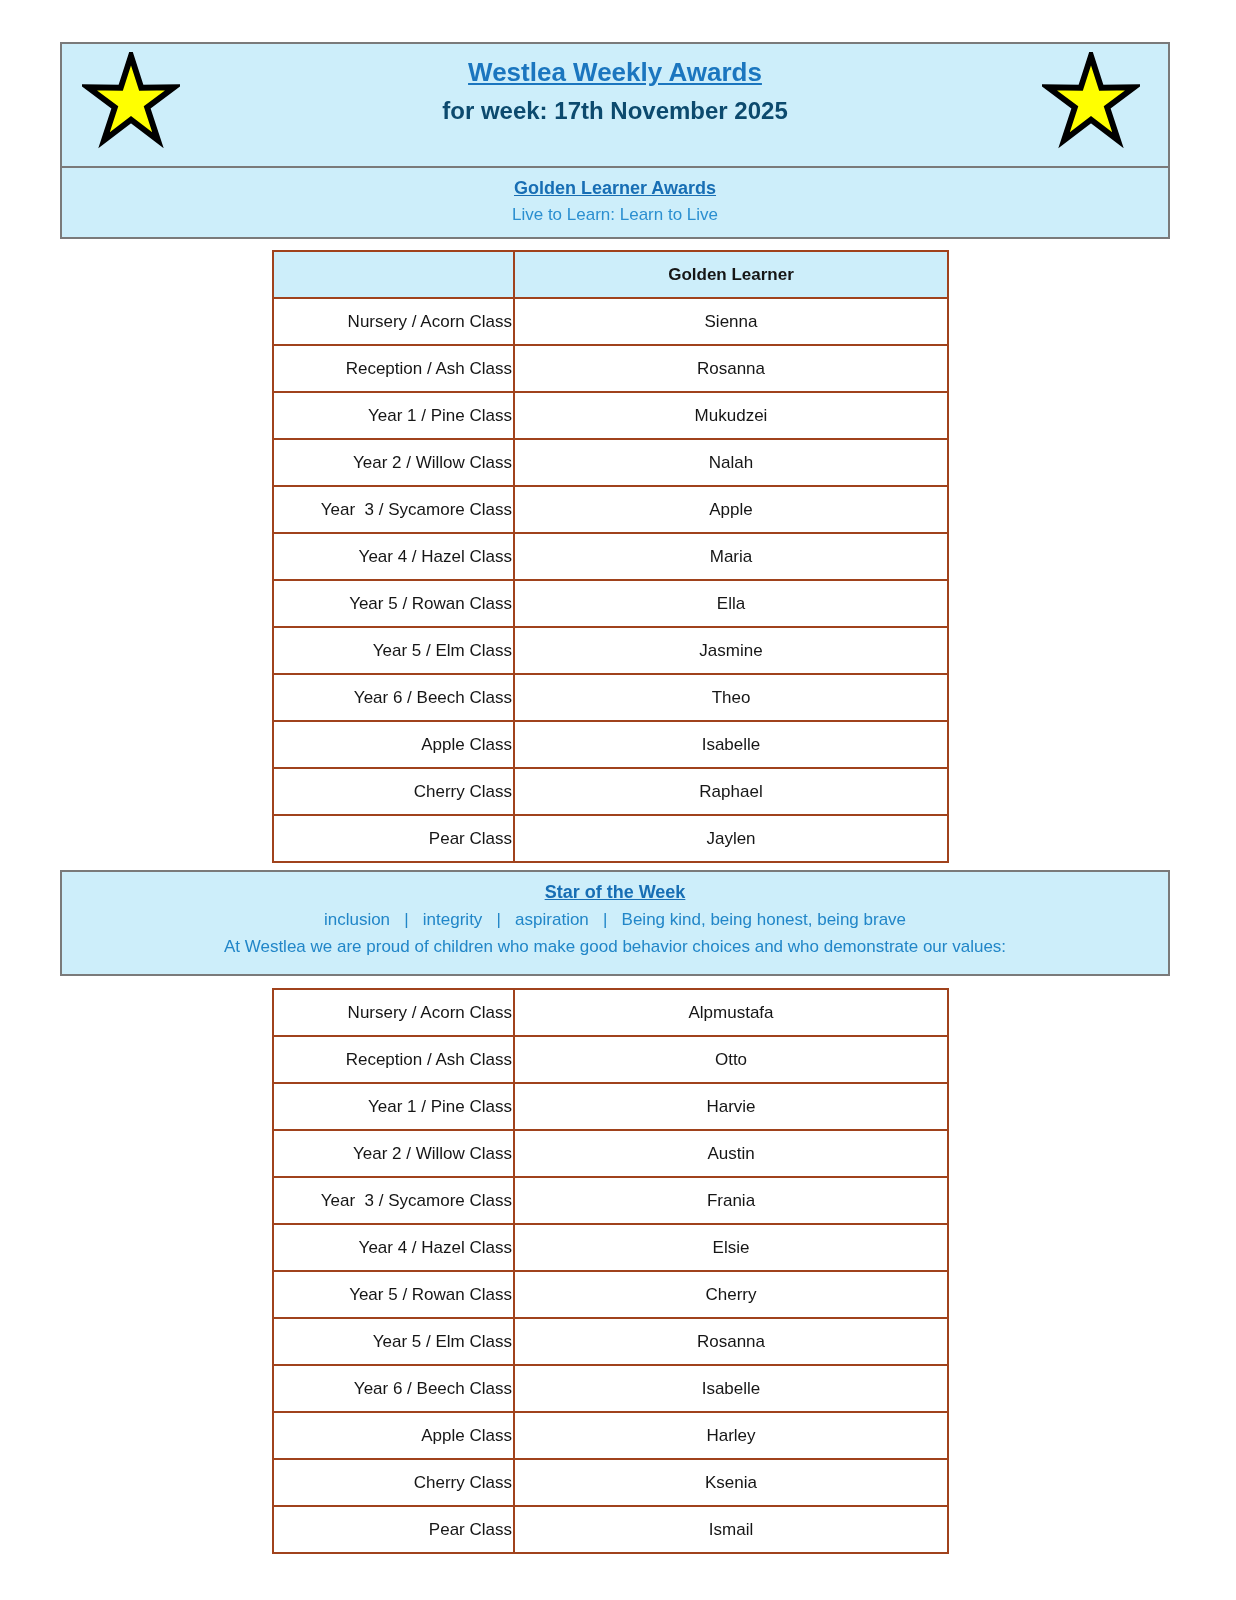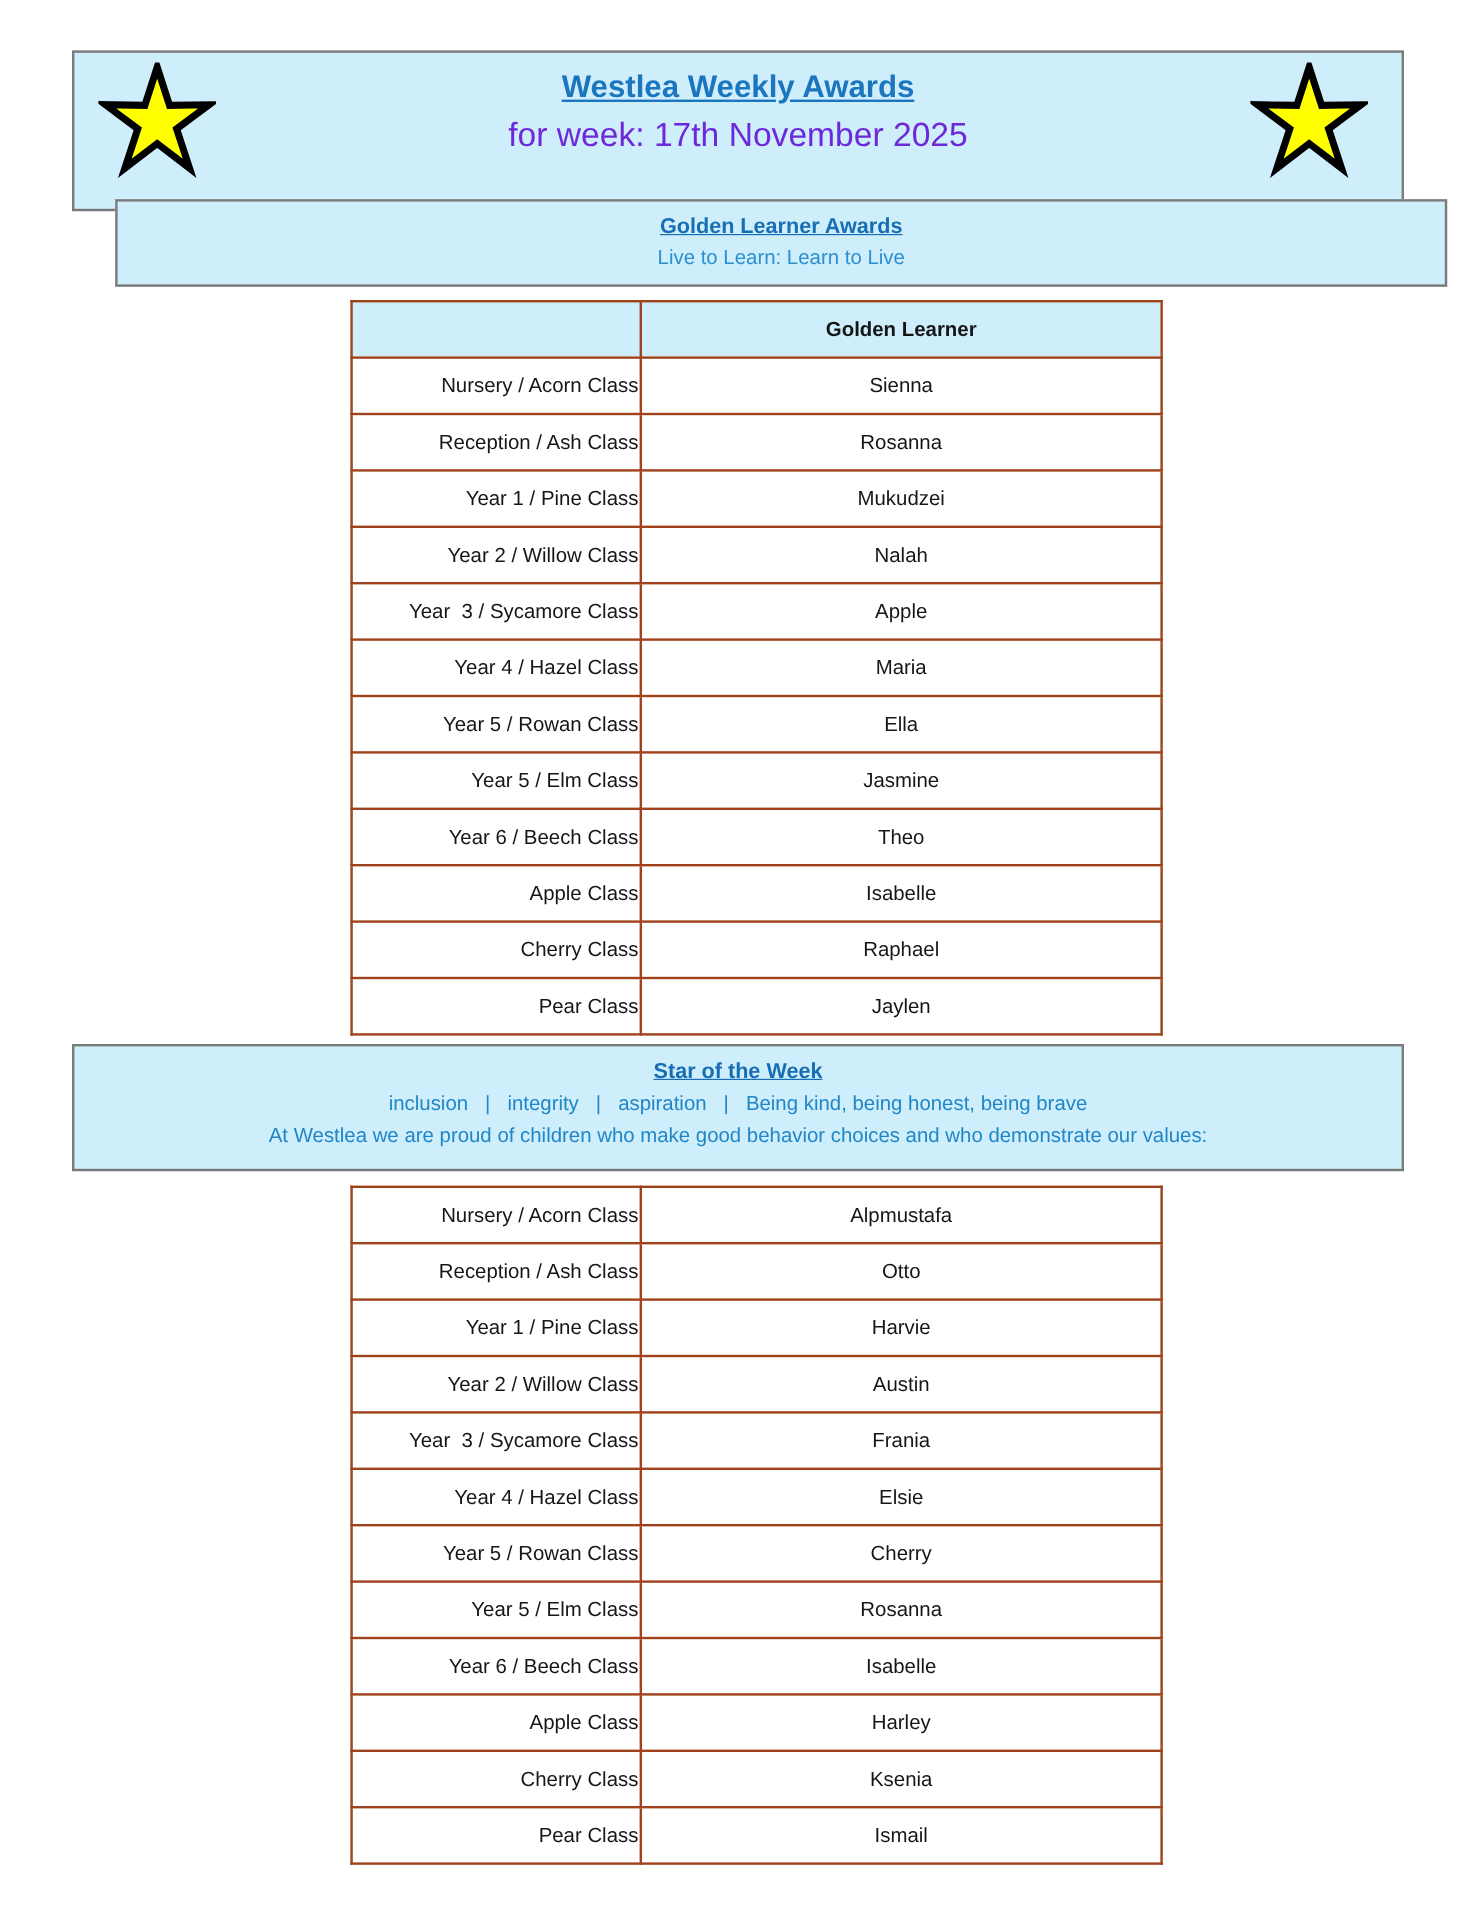--- a/index.html
+++ b/index.html
@@ -21,35 +21,35 @@
   .banner {
     box-sizing: border-box;
     position: absolute;
     left: 60px;
     width: 1110px;
     background: #cdeefa;
     border: 2px solid #7a7a7a;
     text-align: center;
   }
   #banner-top { top: 42px; height: 134px; }
-  #banner-golden { top: 166px; height: 73px; margin-left: 36px; }
+  #banner-golden { top: 166px; height: 73px; }
   #banner-star { top: 870px; height: 106px; }
 
   .bt-title {
     padding-top: 13px;
     font-size: 26px;
     font-weight: bold;
     color: #1b76bf;
     text-decoration: underline;
   }
   .bt-sub {
     margin-top: 9px;
-    font-size: 28px;
-    font-weight: normal;
-    color: #6d28d9;
+    font-size: 24px;
+    font-weight: bold;
+    color: #0c4a6e;
   }
   .gb-title, .sb-title {
     padding-top: 10px;
     font-size: 18px;
     font-weight: bold;
     color: #176eb4;
     text-decoration: underline;
   }
   .gb-sub {
     margin-top: 6px;
@@ -68,21 +68,21 @@
     top: 8px;
     width: 98px;
     height: 100px;
   }
   .star.left  { left: 20px; }
   .star.right { right: 28px; }
 
   
   table.awards {
     position: absolute;
-    left: 292px;
+    left: 272px;
     border-collapse: collapse;
     table-layout: fixed;
     width: 660px;
   }
   #golden-table { top: 250px; }
   #star-table   { top: 988px; }
   table.awards td, table.awards th {
     border: 2px solid #a0421c;
     font-size: 17px;
     color: #161616;

